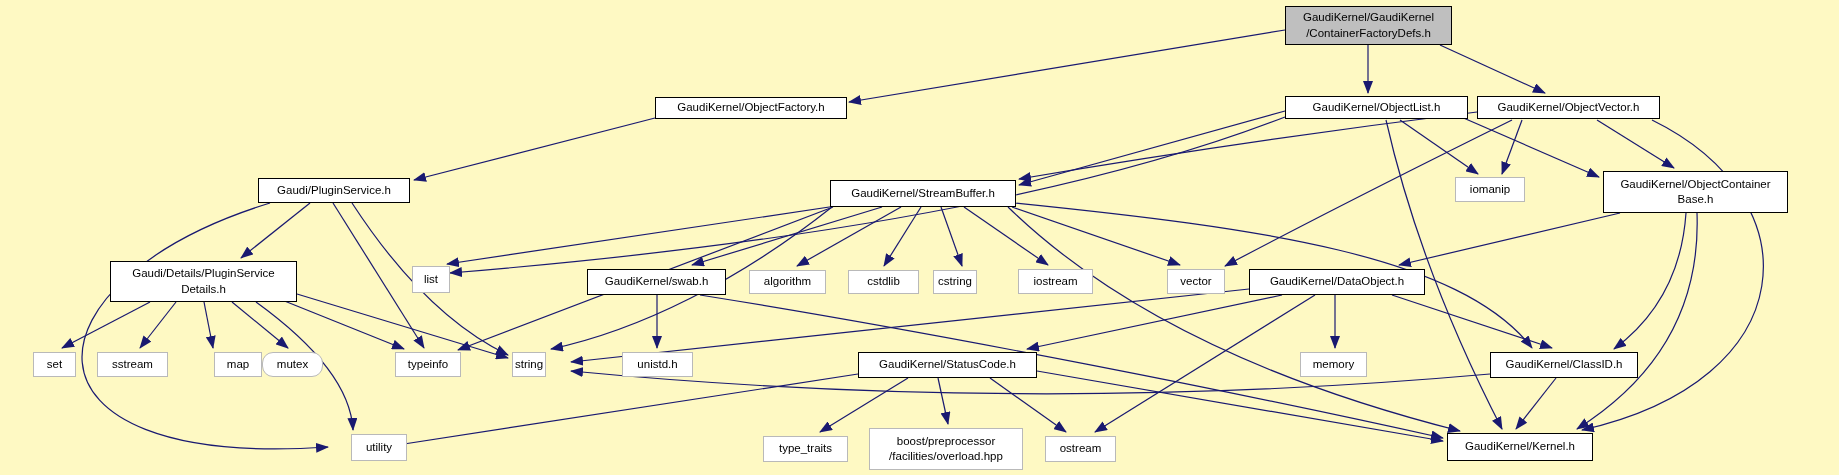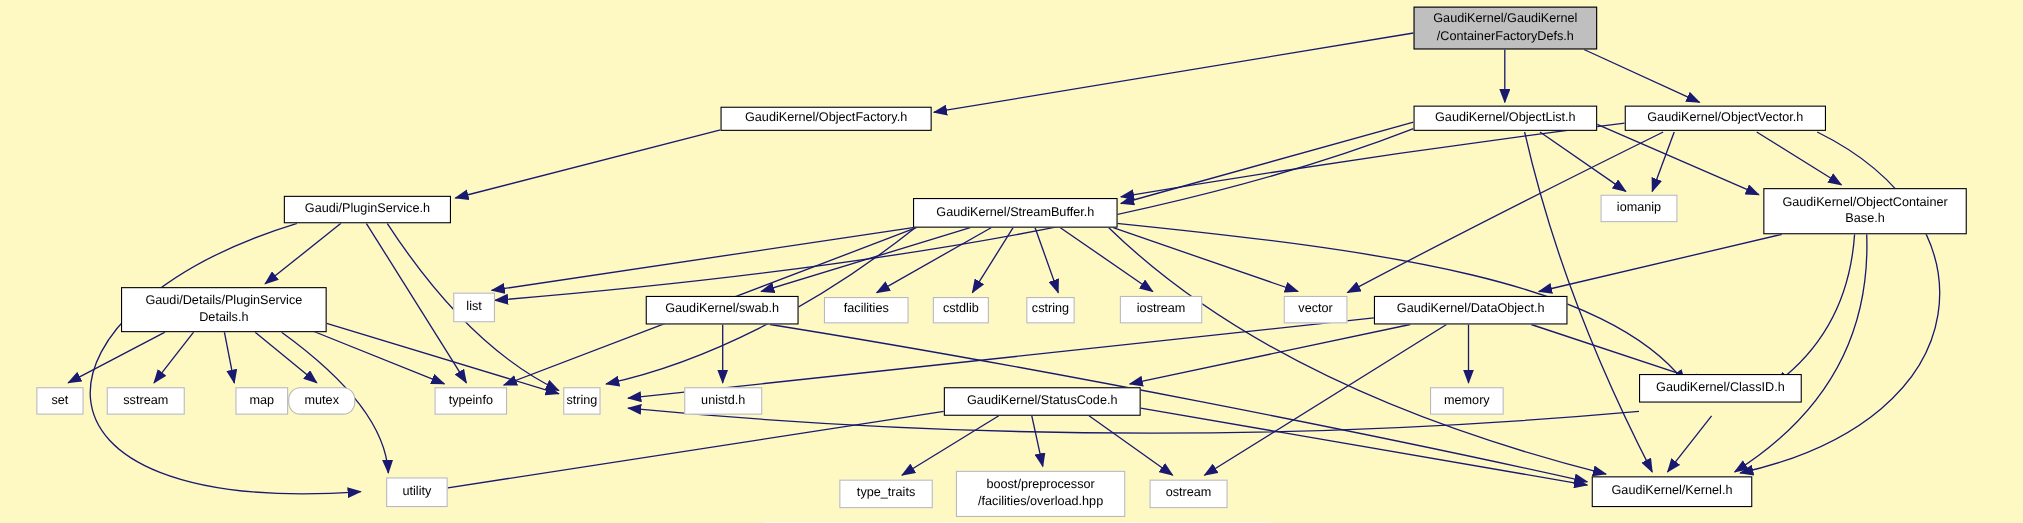--- a/index.html
+++ b/index.html
@@ -78,21 +78,21 @@
       <path d="M1556,378 L1516,429" class="edge" stroke="#191970" marker-end="url(#arrowhead)"></path>
       <path d="M1490,374 Q1030,415 571,371" class="edge" stroke="#191970" marker-end="url(#arrowhead)"></path>
     </svg>
 <div class="node root" style="left: 1285px; top: 6px; width: 167px; height: 39px;">
       <span>GaudiKernel/GaudiKernel</span>
       <span>/ContainerFactoryDefs.h</span>
     </div>
     <div class="node link" style="left: 655px; top: 97px; width: 192px; height: 22px;">
       <span>GaudiKernel/ObjectFactory.h</span>
     </div>
-    <div class="node link" style="left: 1285px; top: 96px; width: 167px; height: 23px;">
+    <div class="node link" style="left: 1285px; top: 96px; width: 183px; height: 23px;">
       <span>GaudiKernel/ObjectList.h</span>
     </div>
     <div class="node link" style="left: 1477px; top: 96px; width: 183px; height: 23px;">
       <span>GaudiKernel/ObjectVector.h</span>
     </div>
     <div class="node link" style="left: 258px; top: 178px; width: 152px; height: 25px;">
       <span>Gaudi/PluginService.h</span>
     </div>
     <div class="node link" style="left: 830px; top: 180px; width: 186px; height: 27px;">
       <span>GaudiKernel/StreamBuffer.h</span>
@@ -108,23 +108,23 @@
       <span>Gaudi/Details/PluginService</span>
       <span>Details.h</span>
     </div>
     <div class="node plain" style="left: 412px; top: 266px; width: 38px; height: 27px;">
       <span>list</span>
     </div>
     <div class="node link" style="left: 587px; top: 269px; width: 139px; height: 26px;">
       <span>GaudiKernel/swab.h</span>
     </div>
     <div class="node plain" style="left: 749px; top: 270px; width: 77px; height: 24px;">
-      <span>facilities</span>
+      <span>algorithm</span>
     </div>
-    <div class="node plain" style="left: 848px; top: 270px; width: 51px; height: 24px;">
+    <div class="node plain" style="left: 848px; top: 270px; width: 71px; height: 24px;">
       <span>cstdlib</span>
     </div>
     <div class="node plain" style="left: 933px; top: 270px; width: 44px; height: 24px;">
       <span>cstring</span>
     </div>
     <div class="node plain" style="left: 1018px; top: 269px; width: 75px; height: 25px;">
       <span>iostream</span>
     </div>
     <div class="node plain" style="left: 1167px; top: 269px; width: 58px; height: 25px;">
       <span>vector</span>
@@ -152,21 +152,21 @@
     </div>
     <div class="node plain" style="left: 622px; top: 352px; width: 71px; height: 25px;">
       <span>unistd.h</span>
     </div>
     <div class="node link" style="left: 858px; top: 352px; width: 179px; height: 26px;">
       <span>GaudiKernel/StatusCode.h</span>
     </div>
     <div class="node plain" style="left: 1300px; top: 352px; width: 67px; height: 25px;">
       <span>memory</span>
     </div>
-    <div class="node link" style="left: 1490px; top: 340px; width: 148px; height: 26px;">
+    <div class="node link" style="left: 1490px; top: 352px; width: 148px; height: 26px;">
       <span>GaudiKernel/ClassID.h</span>
     </div>
     <div class="node plain" style="left: 332px; top: 434px; width: 56px; height: 27px; margin-left: 19px;">
       <span>utility</span>
     </div>
     <div class="node plain" style="left: 763px; top: 436px; width: 85px; height: 26px;">
       <span>type_traits</span>
     </div>
     <div class="node plain" style="left: 869px; top: 428px; width: 154px; height: 42px;">
       <span>boost/preprocessor</span>

